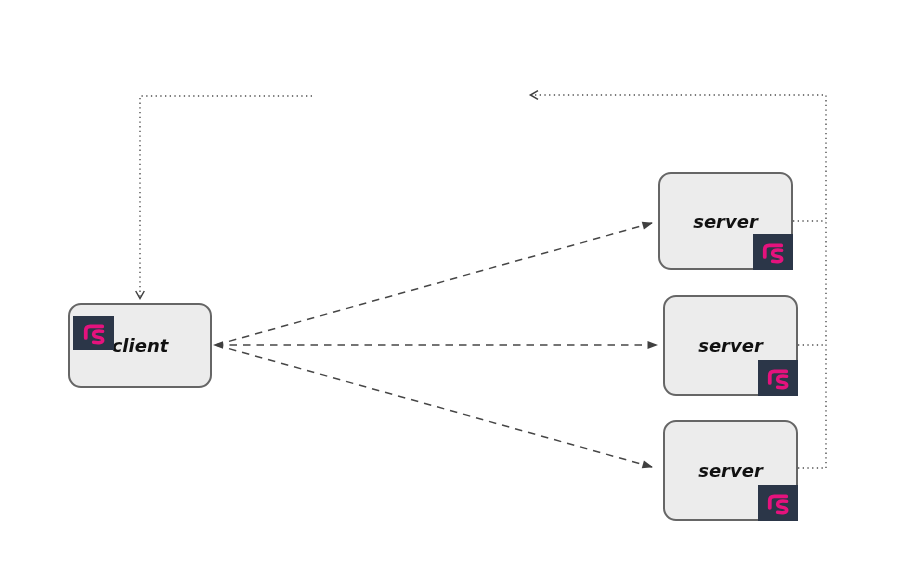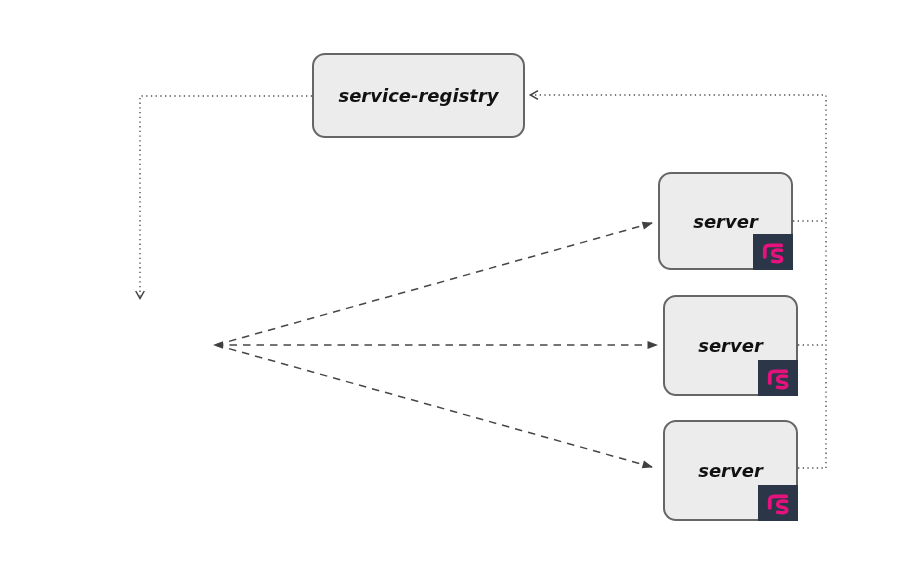--- a/index.html
+++ b/index.html
@@ -92,24 +92,31 @@
     <path class="dot" d="M798,345 L826,345"></path>
     <path class="dot" d="M798,468 L826,468"></path>
 
     <path class="dash" d="M216,345 L652,223" marker-end="url(#mTri)"></path>
     <path class="dash" d="M216,345 L657,345" marker-end="url(#mTri)"></path>
     <path class="dash" d="M216,345 L652,467" marker-end="url(#mTri)"></path>
 
     <polygon points="213,345 223,341.2 223,348.8" fill="#404040"></polygon>
   </svg>
 
-  <div class="node" id="node-registry">
-    <span class="node-label">service-registry</span>
+
+  <div class="node" id="node-client">
+    <span class="badge badge-topleft">
+      <svg width="34" height="28" viewBox="0 0 40 34">
+        <path d="M10,23 L10,14 Q10,9 15.5,9 L30,9" fill="none" stroke="#e5127d" stroke-width="4.6" stroke-linecap="round"></path>
+        <path d="M30.5,15 C21,13.8 19.5,16 19.5,18.6 C19.5,21.6 23.2,22 25.6,22.3
+                 C28.8,22.7 30.6,23.6 30.6,25.7 C30.6,28.6 26,29.4 19.5,28.2" fill="none" stroke="#e5127d" stroke-width="4.2" stroke-linecap="round"></path>
+      </svg>
+    </span>
+    <span class="node-label">client</span>
   </div>
-
 
   <div class="node" id="node-server1">
     <span class="node-label">server</span>
     <span class="badge badge-bottomright">
       <svg width="34" height="28" viewBox="0 0 40 34">
         <path d="M10,23 L10,14 Q10,9 15.5,9 L30,9" fill="none" stroke="#e5127d" stroke-width="4.6" stroke-linecap="round"></path>
         <path d="M30.5,15 C21,13.8 19.5,16 19.5,18.6 C19.5,21.6 23.2,22 25.6,22.3
                  C28.8,22.7 30.6,23.6 30.6,25.7 C30.6,28.6 26,29.4 19.5,28.2" fill="none" stroke="#e5127d" stroke-width="4.2" stroke-linecap="round"></path>
       </svg>
     </span>

